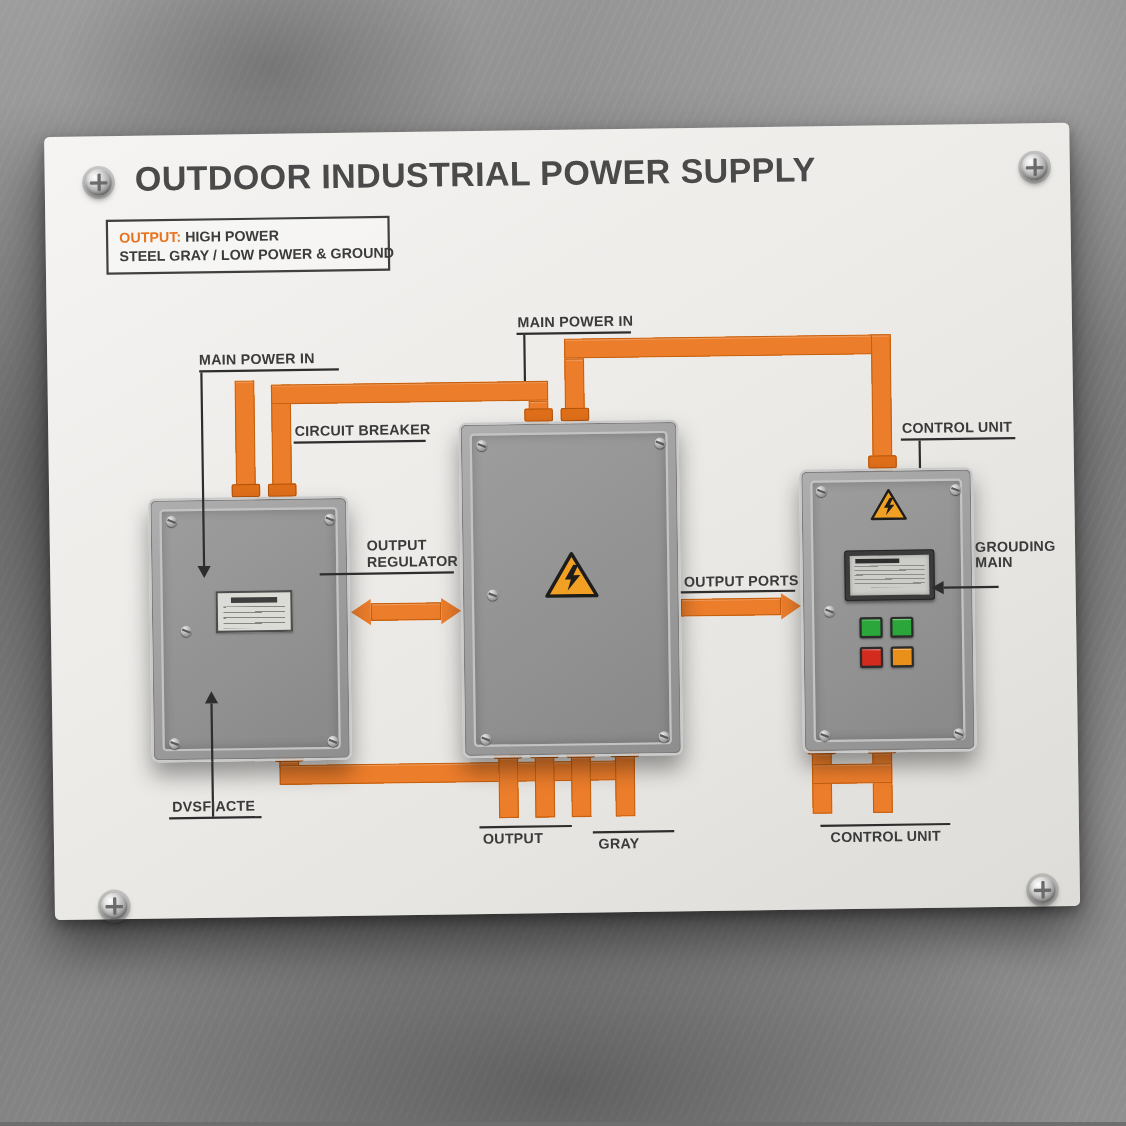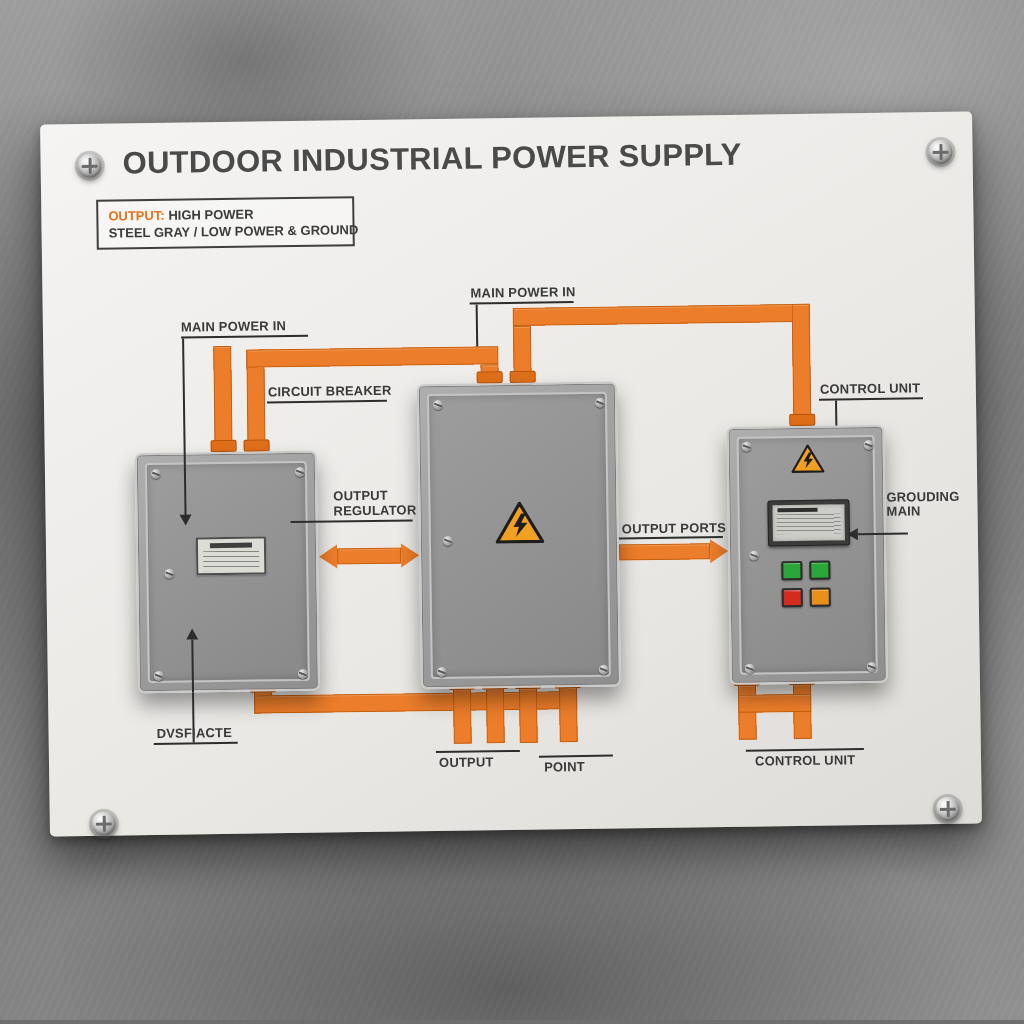--- a/index.html
+++ b/index.html
@@ -221,18 +221,18 @@
 
     <div class="tl" style="left:144px;top:517px;width:2px;height:53px;"></div>
     <div class="ah up" style="left:139px;top:506px;"></div>
     <div class="tl" style="left:144px;top:570px;width:2px;height:50px;"></div>
     <div class="tl" style="left:105px;top:620px;width:84px;height:2px;"></div>
     <span class="lbl" style="left:108px;top:604px;">DVSFIACTE</span>
 
     <div class="tl" style="left:387px;top:632px;width:84px;height:2px;"></div>
     <span class="lbl" style="left:390px;top:637px;">OUTPUT</span>
     <div class="tl" style="left:490px;top:638px;width:74px;height:2px;"></div>
-    <span class="lbl" style="left:495px;top:643px;">POINT</span>
+    <span class="lbl" style="left:495px;top:643px;">GRAY</span>
     <div class="tl" style="left:697px;top:635px;width:118px;height:2px;"></div>
     <span class="lbl" style="left:706px;top:640px;">CONTROL UNIT</span>
 
   </div>
 </div>
 
 </body></html>

